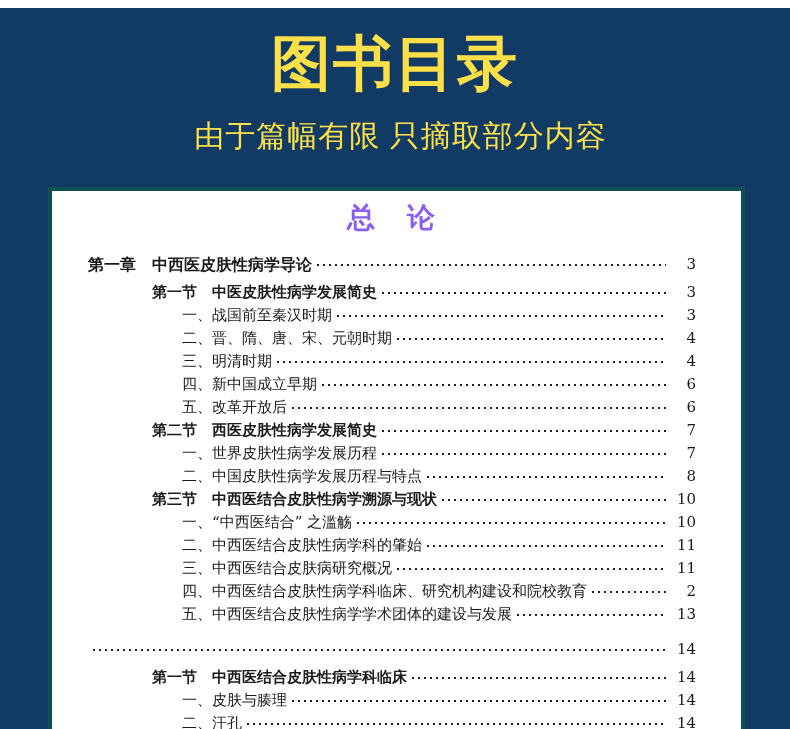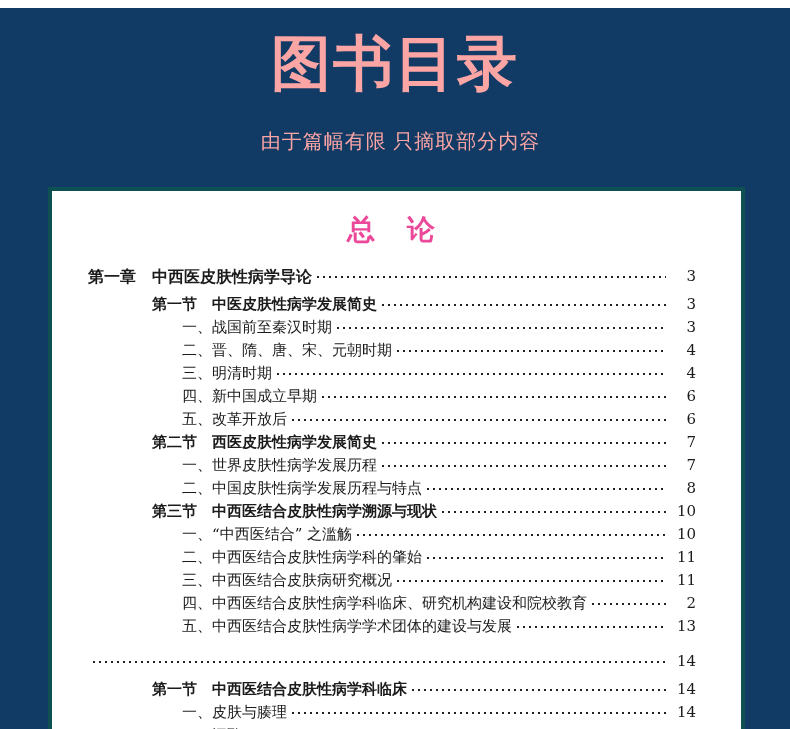--- a/index.html
+++ b/index.html
@@ -13,56 +13,56 @@
     overflow: hidden;
     position: relative;
     font-family: "DejaVu Serif", serif;
   }
   .top-strip {
     height: 8px;
     background: #ffffff;
   }
   .banner {
     text-align: center;
-    color: #fca5a5;
+    color: #fde047;
     font-family: "Liberation Sans", "DejaVu Sans", sans-serif;
   }
   .banner-title {
     margin: 26px 0 0 0;
     font-size: 60px;
     font-weight: bold;
     letter-spacing: 2px;
     line-height: 1.0;
   }
   .banner-subtitle {
-    margin: 34px 0 0 0;
-    font-size: 20px;
+    margin: 22px 0 0 0;
+    font-size: 30px;
     font-weight: 500;
     letter-spacing: 1px;
     padding-left: 11px;
   }
   .page {
     position: absolute;
     left: 48px;
     top: 187px;
     width: 697px;
     height: 560px;
     box-sizing: border-box;
     background: #ffffff;
     border: 4px solid #0f5153;
     border-bottom: none;
     padding: 8px 45px 0 36px;
     overflow: hidden;
   }
   .toc-heading {
-    margin: 12px 0 16px 0;
+    margin: 0 0 16px 0;
     text-align: center;
     font-size: 28px;
     font-weight: bold;
-    color: #ec4899;
+    color: #8b5cf6;
     letter-spacing: 2px;
   }
   .toc {
     color: #1b1b1b;
   }
   .row {
     display: flex;
     align-items: center;
     line-height: 23px;
     font-size: 15px;

